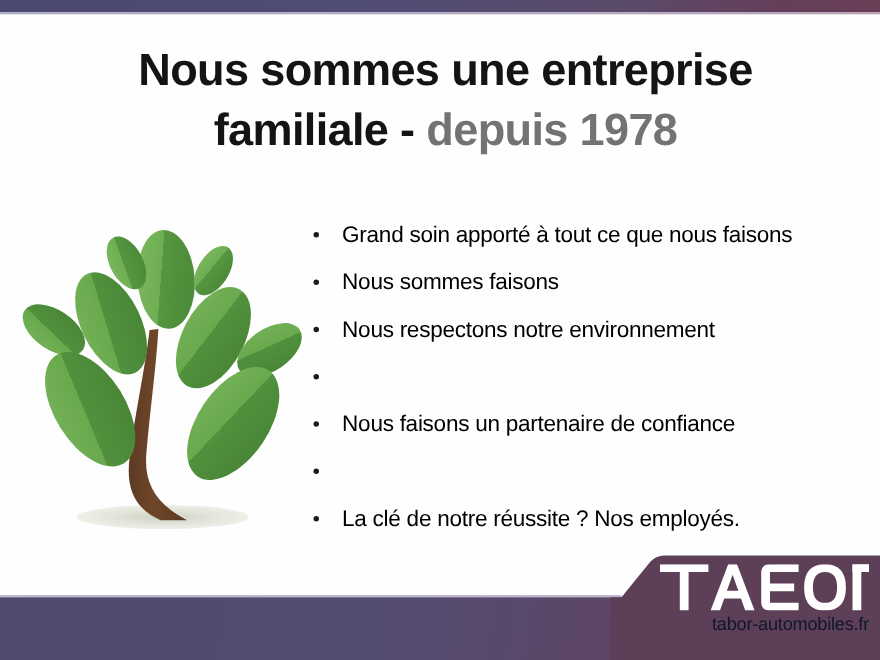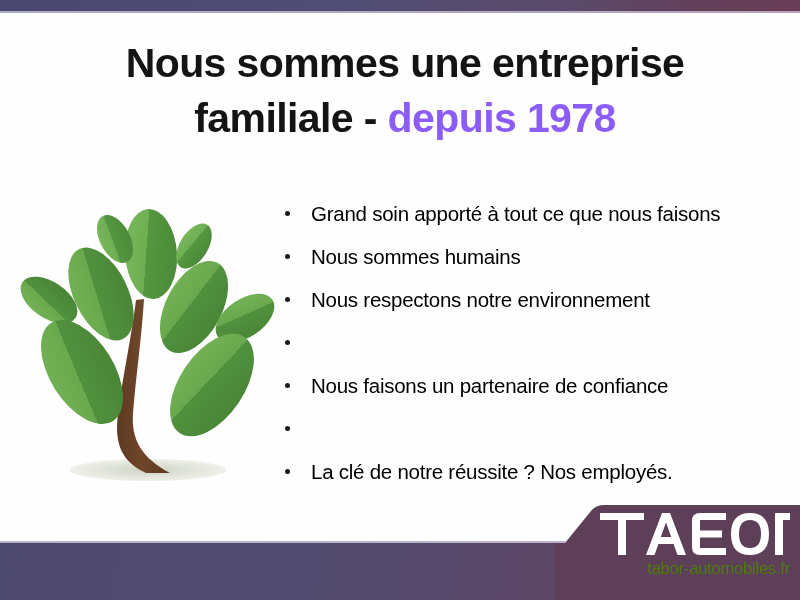--- a/index.html
+++ b/index.html
@@ -74,21 +74,21 @@
     top: 513px;
     width: 190px;
     height: 42px;
   }
   .logo-url {
     position: absolute;
     left: 600px;
     top: 559px;
     width: 190px;
     text-align: right;
-    color: #4d7c0f;
+    color: #0f172a;
     font-size: 16.5px;
     letter-spacing: -0.2px;
     font-family: "Liberation Sans", sans-serif;
     white-space: nowrap;
   }
 
   
   .headline {
     position: absolute;
     left: 60px;
@@ -96,21 +96,21 @@
     width: 690px;
     text-align: center;
     font-size: 41px;
     font-weight: bold;
     line-height: 1.33;
     letter-spacing: -0.6px;
     color: #141414;
     font-family: "Liberation Sans", sans-serif;
   }
   .headline .accent {
-    color: #8b5cf6;
+    color: #737373;
   }
   .headline .line2 {
     display: block;
   }
 
   
   .bullets {
     position: absolute;
     left: 283px;
     top: 192px;
@@ -214,21 +214,21 @@
       <ellipse cx="227" cy="136" rx="19" ry="33" fill="url(#lgl)" transform="rotate(56 227 136)"></ellipse>
 
       <ellipse cx="64" cy="190" rx="32" ry="58" fill="url(#lgl)" transform="rotate(-32 64 190)"></ellipse>
 
       <ellipse cx="194" cy="203" rx="32" ry="58" fill="url(#lgl)" transform="rotate(34 194 203)"></ellipse>
     </svg>
   </div>
 
   <ul class="bullets">
     <li><span class="dot"></span><span>Grand soin apporté à tout ce que nous faisons</span></li>
-    <li><span class="dot"></span><span>Nous sommes humains</span></li>
+    <li><span class="dot"></span><span>Nous sommes faisons</span></li>
     <li><span class="dot"></span><span>Nous respectons notre environnement</span></li>
     <li><span class="dot"></span></li>
     <li><span class="dot"></span><span>Nous faisons un partenaire de confiance</span></li>
     <li><span class="dot"></span></li>
     <li><span class="dot"></span><span>La clé de notre réussite ? Nos employés.</span></li>
   </ul>
 
   <div class="bar-bottom-hairline"></div>
   <div class="bar-bottom"></div>
 

